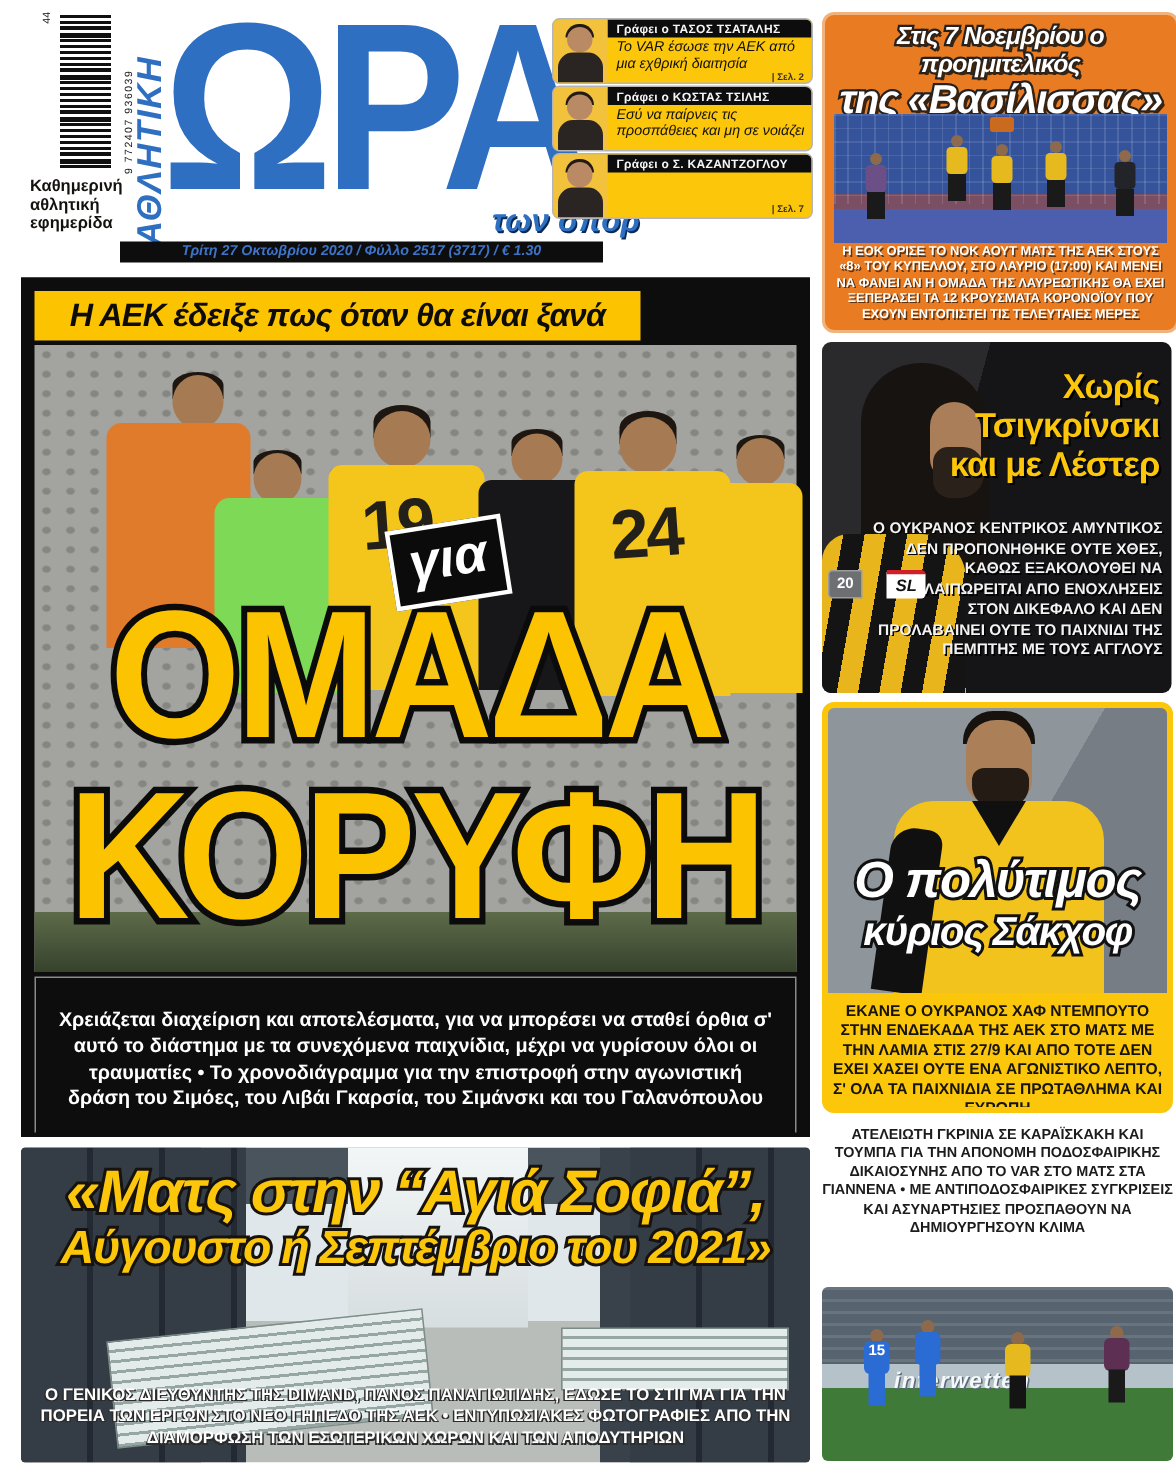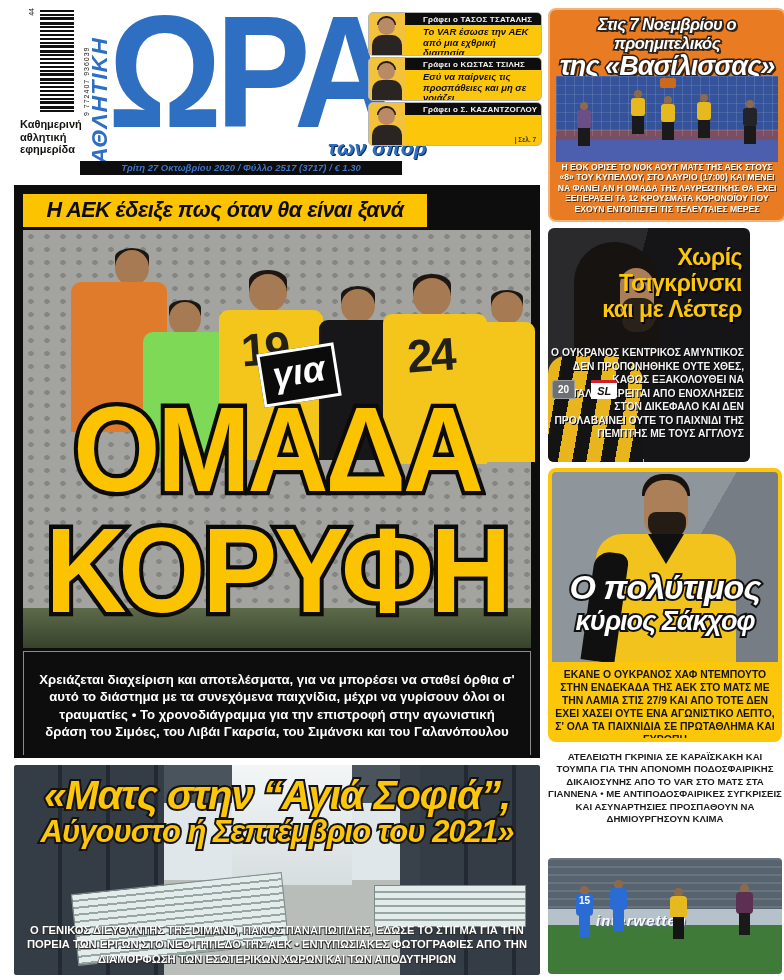--- a/index.html
+++ b/index.html
@@ -35,23 +35,23 @@
     overflow:hidden;border:1px solid #b5b5b5;display:flex;}
   .colbox .photo{width:36px;height:100%;background:#f3c23c;position:relative;flex:0 0 36px;}
   .colbox .photo .head{position:absolute;left:9px;top:5px;width:17px;height:17px;
     border-radius:50%;background:#b98a64;}
   .colbox .photo .hair{position:absolute;left:8px;top:3px;width:19px;height:9px;
     border-radius:9px 9px 0 0;background:#241a14;}
   .colbox .photo .body{position:absolute;left:3px;top:22px;width:30px;height:20px;
     border-radius:10px 10px 0 0;background:#2a2522;}
   .colbox .txt{flex:1;display:flex;flex-direction:column;}
   .colbox .byline{background:#0d0d0d;color:#f5f5f5;font-size:8px;font-weight:bold;
-    padding:2px 4px 1px 18px;letter-spacing:.2px;white-space:nowrap;}
-  .colbox .title{color:#13100c;font-size:9.5px;font-weight:bold;font-style:italic;
-    line-height:1.12;padding:2px 3px 0 18px;}
+    padding:2px 4px 1px 6px;letter-spacing:.2px;white-space:nowrap;}
+  .colbox .title{color:#13100c;font-size:9.5px;font-weight:normal;font-style:italic;
+    line-height:1.12;padding:2px 3px 0 6px;}
   .colbox .pref{color:#3a3325;font-size:6.5px;font-weight:bold;text-align:right;
     padding:0 5px 2px 0;margin-top:auto;}
 
   
   #bball{left:548px;top:8px;width:234px;height:210px;background:#e97b22;border-radius:8px;
     border:2px solid #f1b27c;overflow:hidden;}
   #bball .hl{color:#fff;text-align:center;font-weight:900;font-style:italic;
     -webkit-text-stroke:3px #222;paint-order:stroke fill;text-shadow:2px 2px 0 #3a2410;}
   #bball .hl1{margin-top:5px;font-size:16.5px;letter-spacing:-.5px;}
   #bball .hl2{font-size:27px;margin-top:-2px;letter-spacing:-1px;}
@@ -99,21 +99,21 @@
   #hl-gia{position:absolute;left:237px;top:118px;background:#0b0b0b;color:#fff;
     font-weight:900;font-style:italic;font-size:36px;padding:0 10px 6px 10px;
     transform:rotate(-9deg);border:3px solid #fff;}
   #main-caption{position:absolute;left:6px;top:463px;width:508px;height:109px;
     background:#0d0d0d;border:1px solid #8a8a8a;box-sizing:border-box;
     display:flex;align-items:center;justify-content:center;}
   #main-caption .t{color:#fff;font-weight:bold;font-size:13.2px;line-height:1.32;
     text-align:center;padding:0 14px;}
 
   
-  #tsy{left:548px;top:228px;width:202px;height:234px;border-radius:6px;overflow:hidden;
+  #tsy{left:548px;top:228px;width:233px;height:234px;border-radius:6px;overflow:hidden;
     background:linear-gradient(105deg,#2a2a2c 0 38%,#151517 38% 100%);}
   #tsy .hair2{position:absolute;left:26px;top:14px;width:86px;height:150px;
     border-radius:40px 46px 30px 34px;background:#171310;}
   #tsy .face{position:absolute;left:72px;top:40px;width:34px;height:52px;
     border-radius:16px 18px 12px 14px;background:#a97e58;}
   #tsy .beard{position:absolute;left:74px;top:70px;width:34px;height:34px;
     border-radius:10px 14px 16px 12px;background:#2a211a;}
   #tsy .shirt{position:absolute;left:0px;top:128px;width:96px;height:106px;
     background:repeating-linear-gradient(100deg,#e8b61c 0 14px,#141414 14px 28px);
     border-radius:18px 30px 0 0;}

